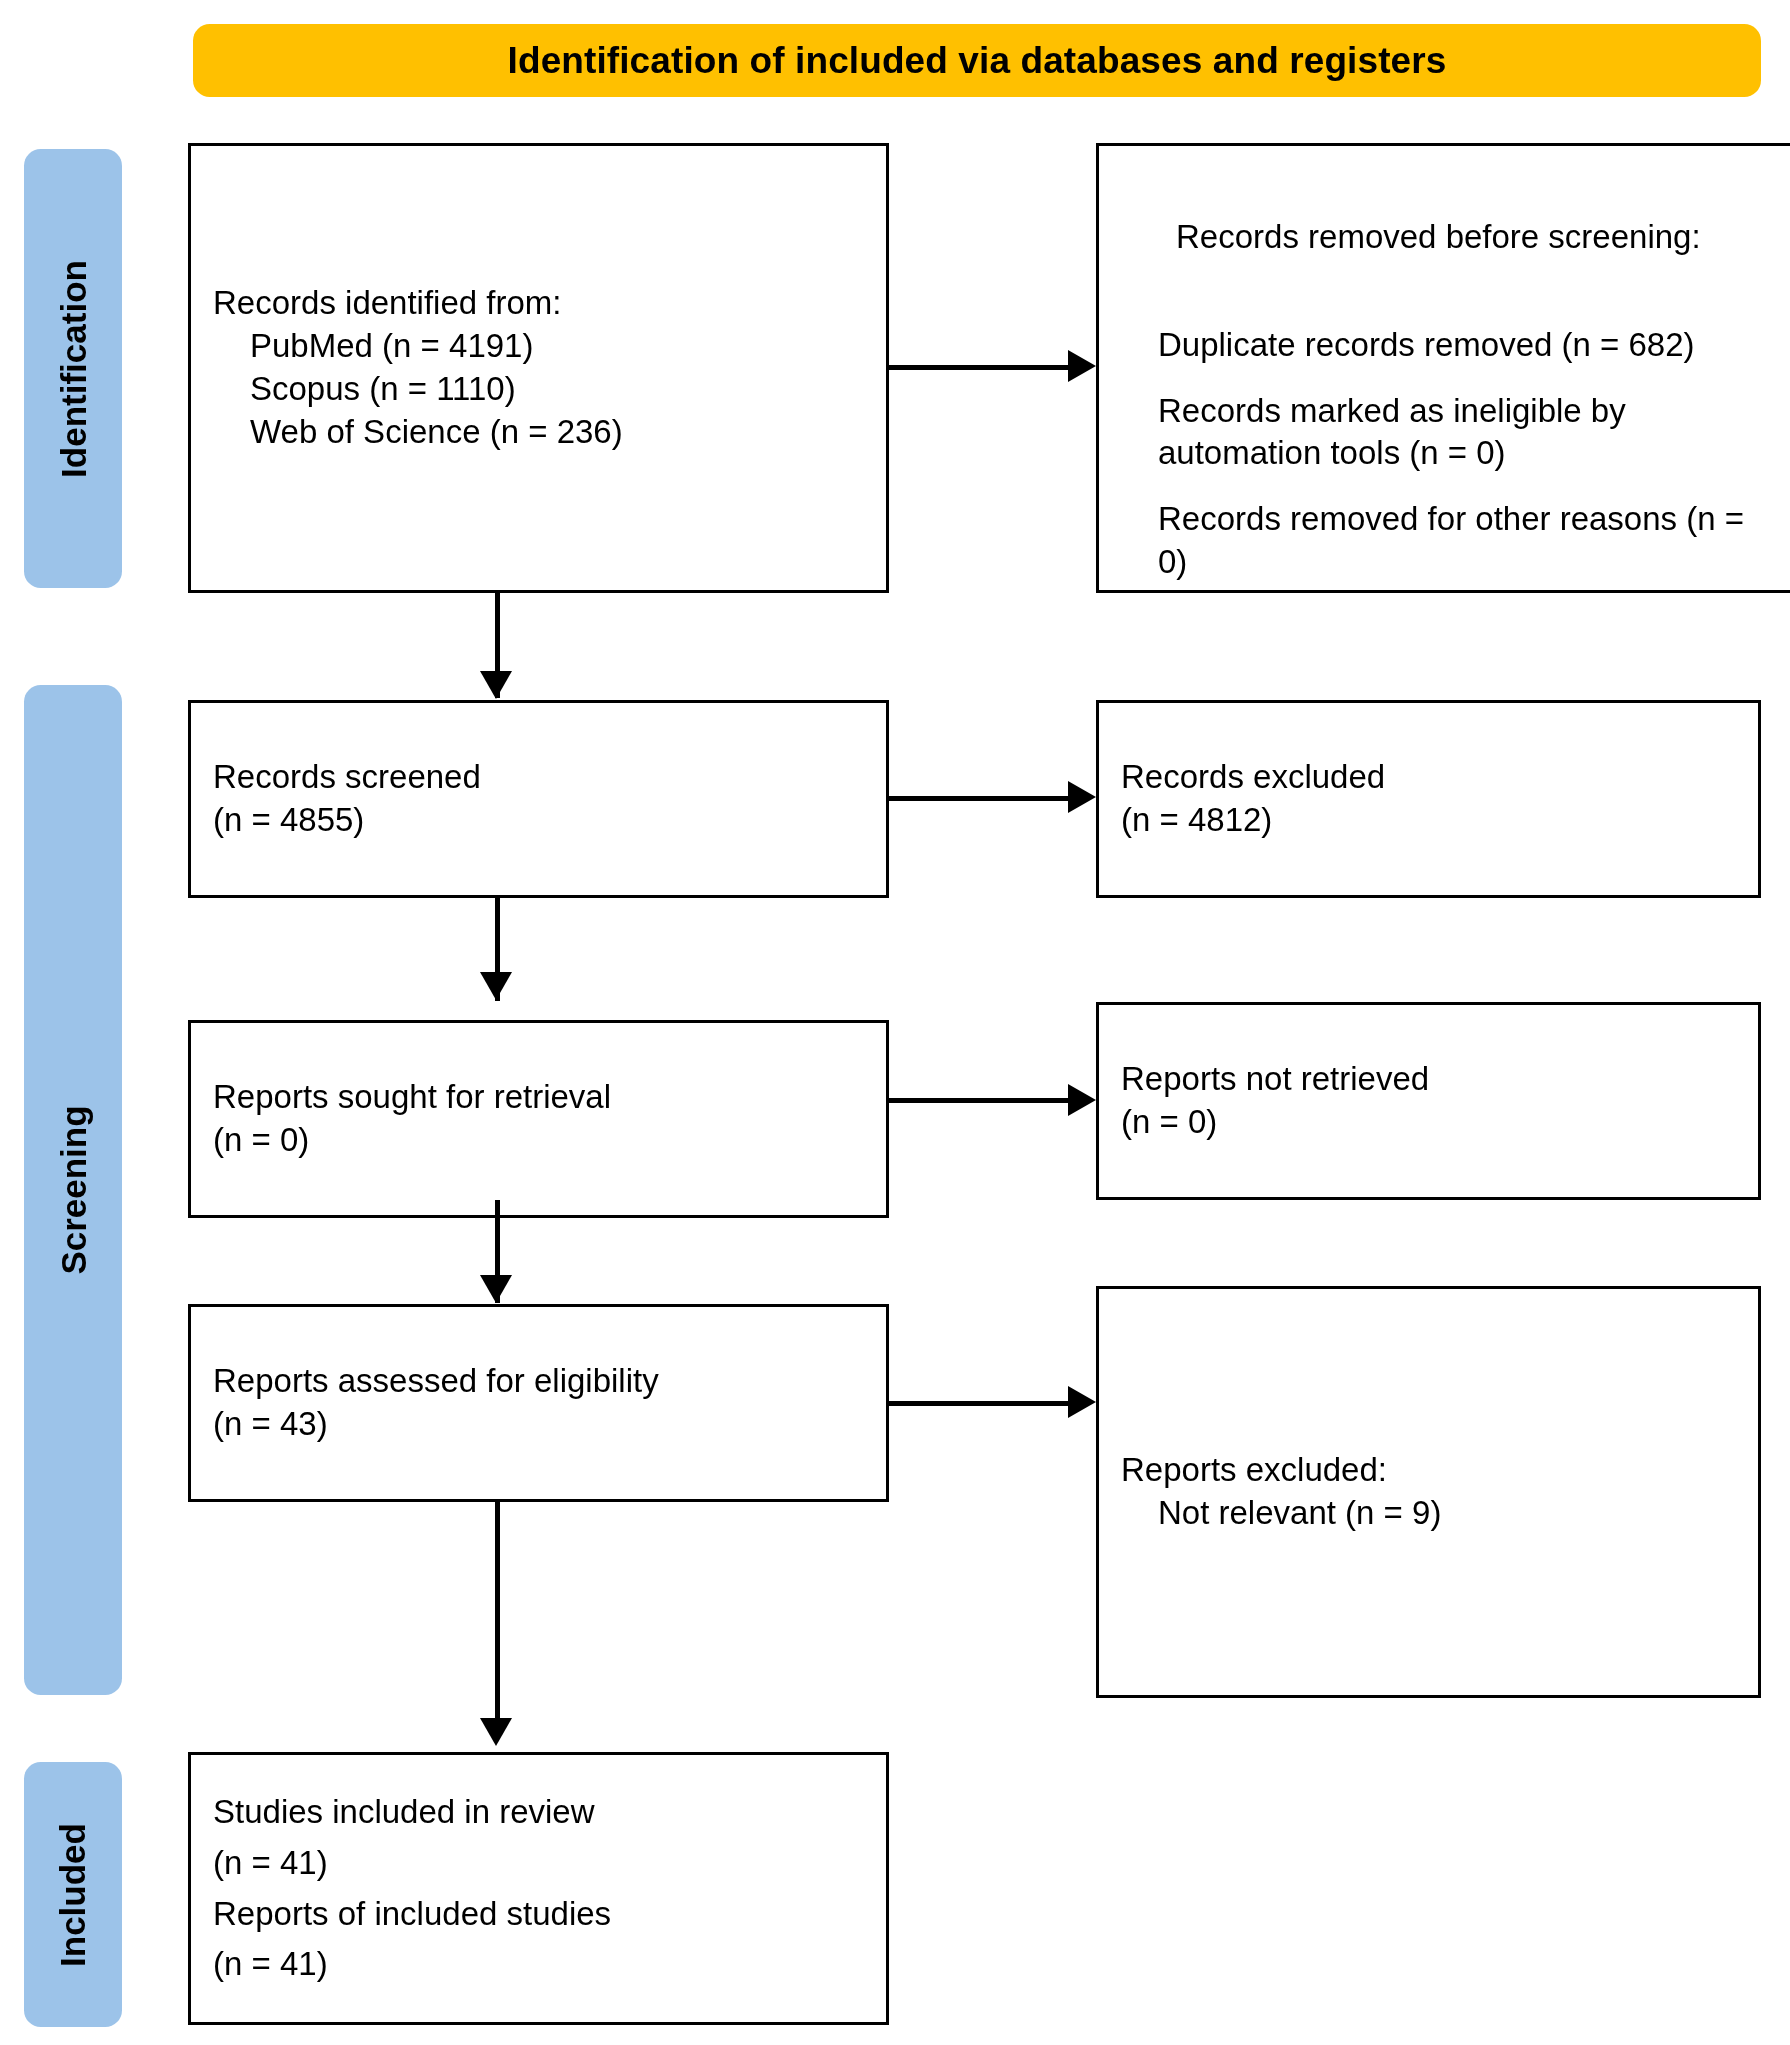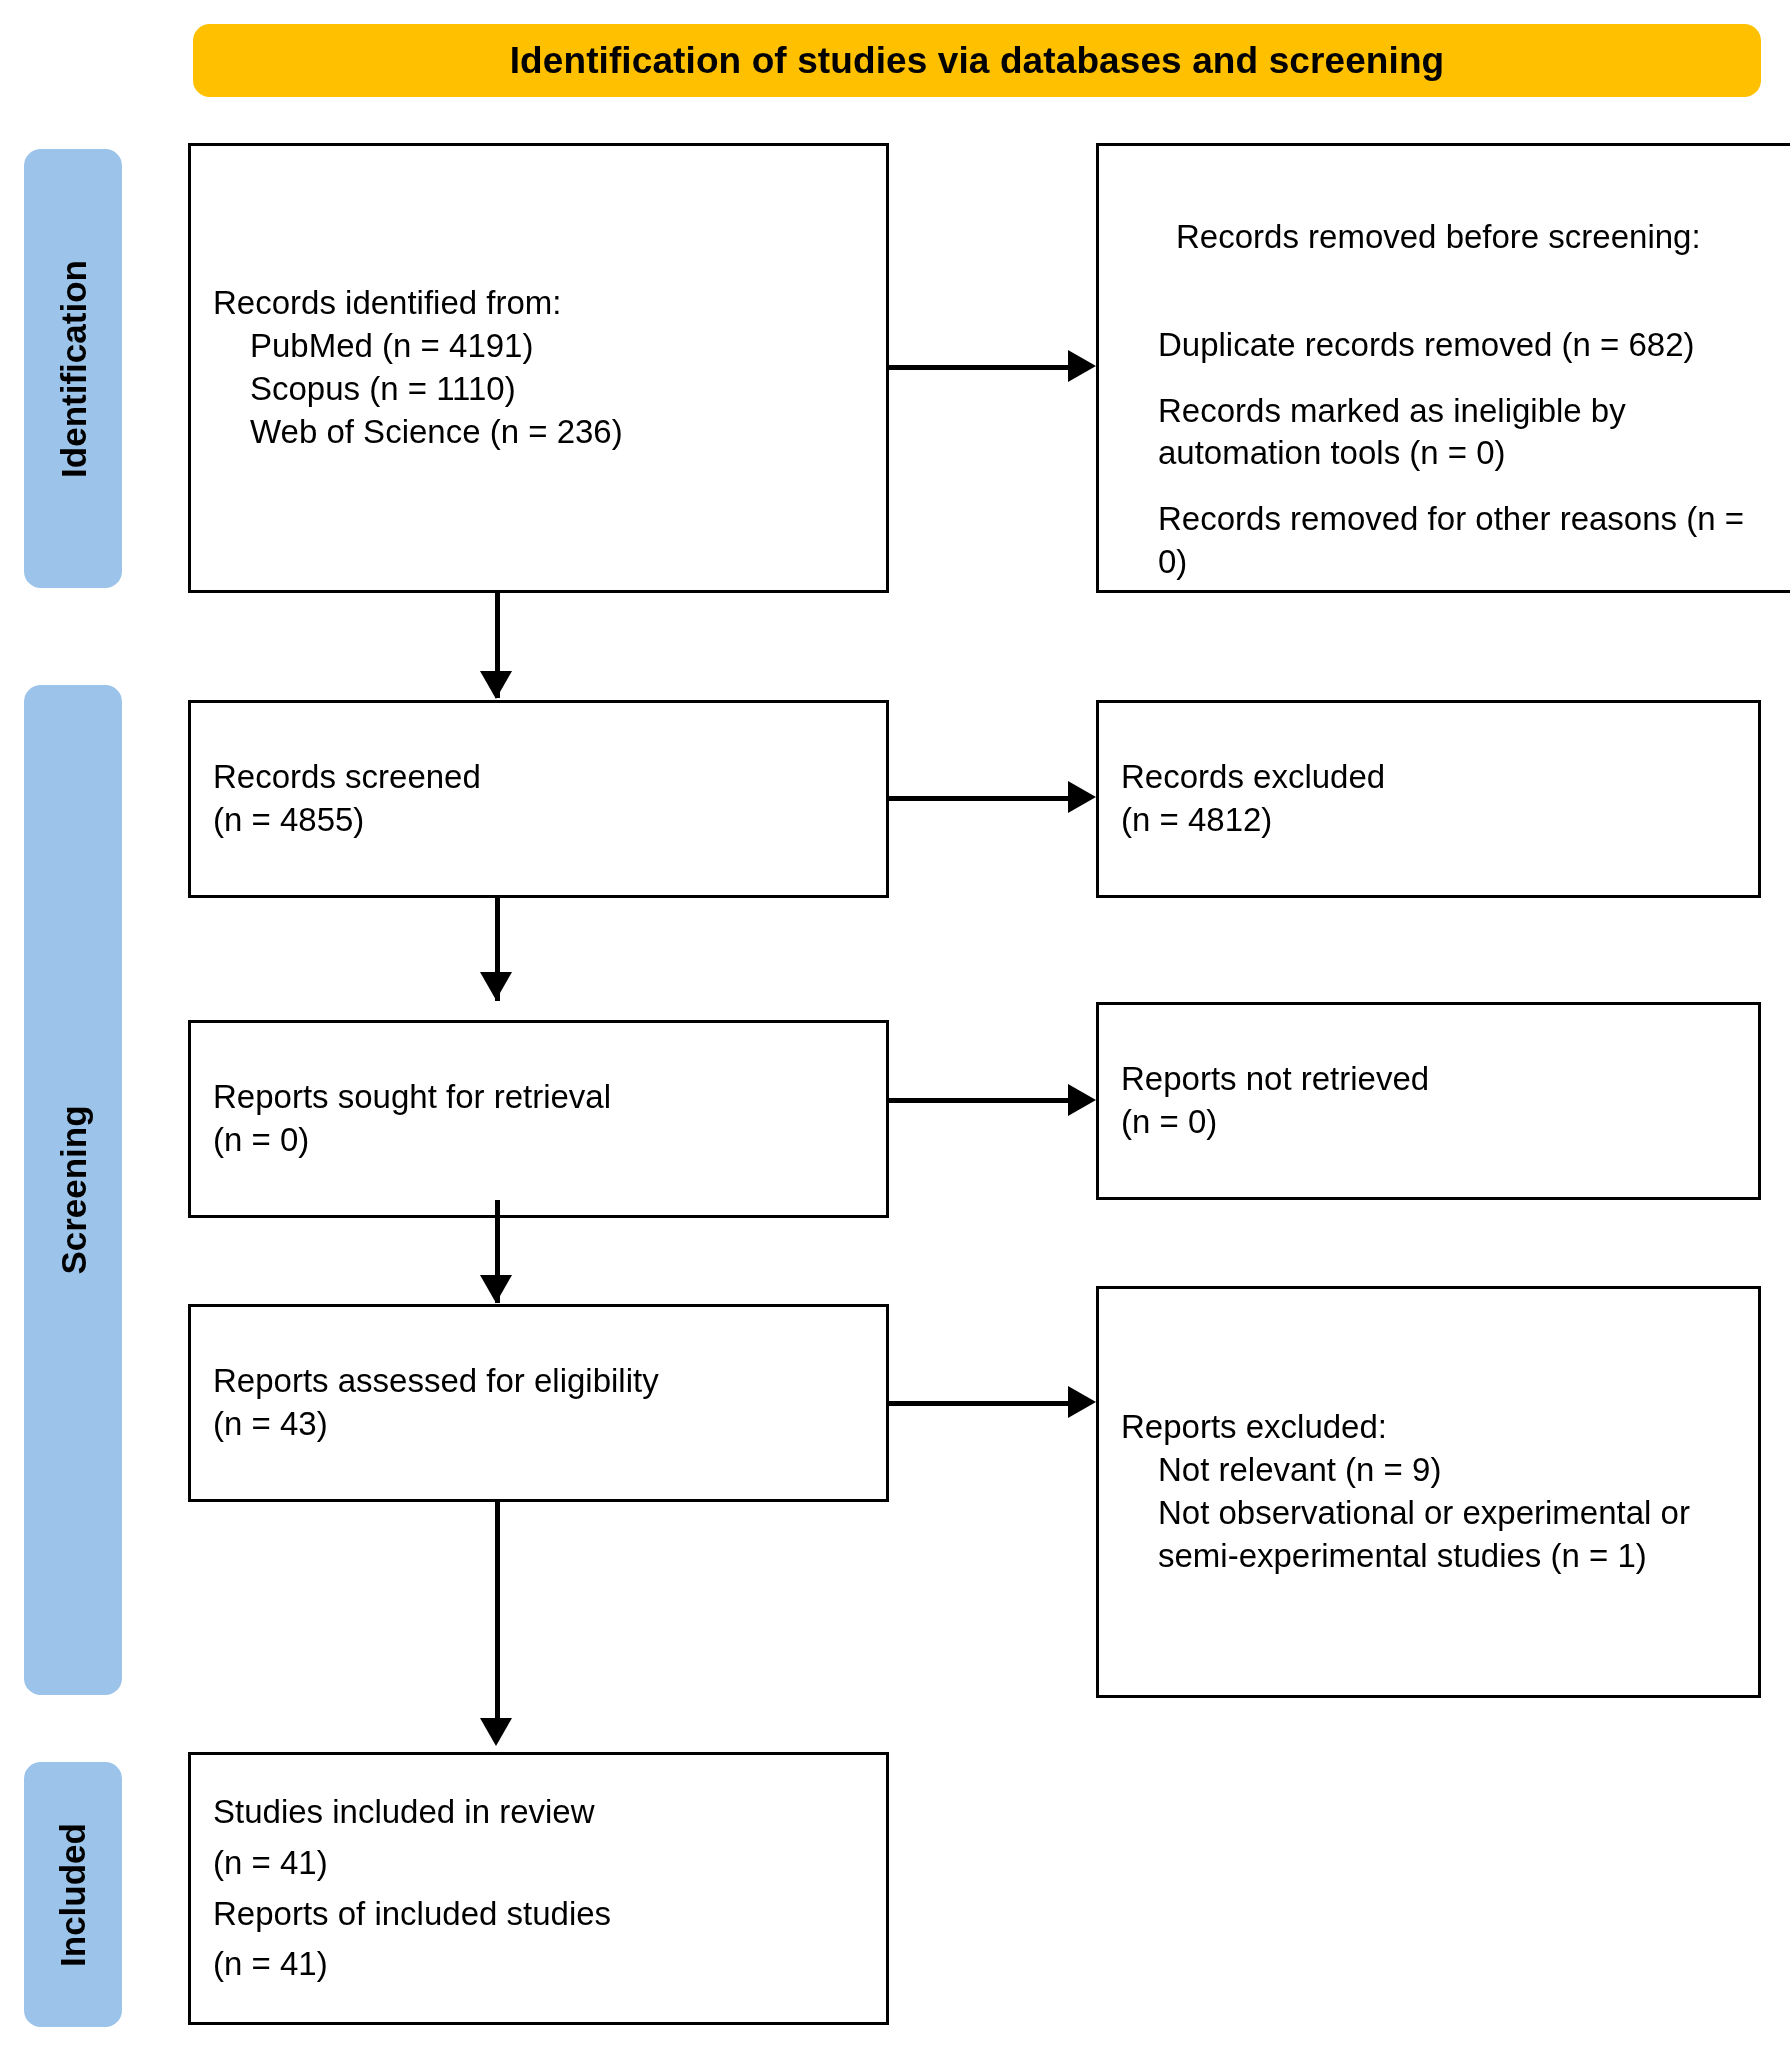--- a/index.html
+++ b/index.html
@@ -94,21 +94,21 @@
     border-bottom: 16.7px solid transparent;
     border-left: 28px solid #000000;
   }
 </style>
 </head>
 <body>
 
 <div id="canvas">
 
   <div class="banner" style="left:193px; top:24.4px; width:1568px; height:73px;">
-    <span class="banner-title">Identification of studies via databases and screening</span>
+    <span class="banner-title">Identification of included via databases and registers</span>
   </div>
 
   <div class="stage" style="left:24.4px; top:149px; width:98px; height:439px;">
     <span class="stage-label">Identification</span>
   </div>
 
   <div class="stage" style="left:24.4px; top:685px; width:98px; height:1010px;">
     <span class="stage-label">Screening</span>
   </div>
 
@@ -171,21 +171,20 @@
   <div class="arrow-down" style="left:480px; top:1275px;"></div>
 
   <div class="box" style="left:188px; top:1304px; width:701px; height:198px;">
     <div class="box-line">Reports assessed for eligibility</div>
     <div class="box-line">(n = 43)</div>
   </div>
 
   <div class="box" style="left:1096px; top:1286px; width:665px; height:412px;">
     <div class="box-line">Reports excluded:</div>
     <div class="box-line indent">Not relevant (n = 9)</div>
-    <div class="box-line indent">Not observational or experimental or semi-experimental studies (n = 1)</div>
   </div>
 
   <div class="h-line" style="left:889px; top:1401px; width:179px;"></div>
   <div class="arrow-right" style="left:1068px; top:1386px;"></div>
 
   <div class="v-line" style="left:495px; top:1502px; height:219px;"></div>
   <div class="arrow-down" style="left:480px; top:1718px;"></div>
 
   <div class="box" style="left:188px; top:1752px; width:701px; height:273px;gap:8px;">
     <div class="box-line">Studies included in review</div>

